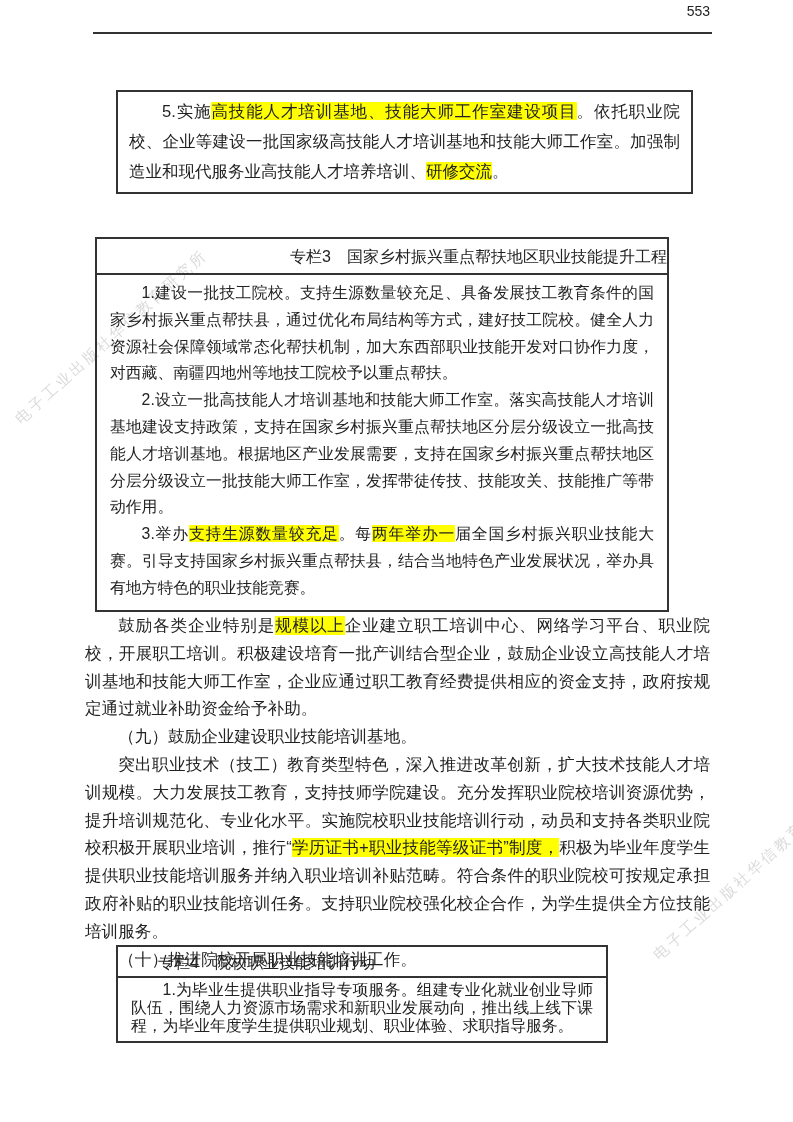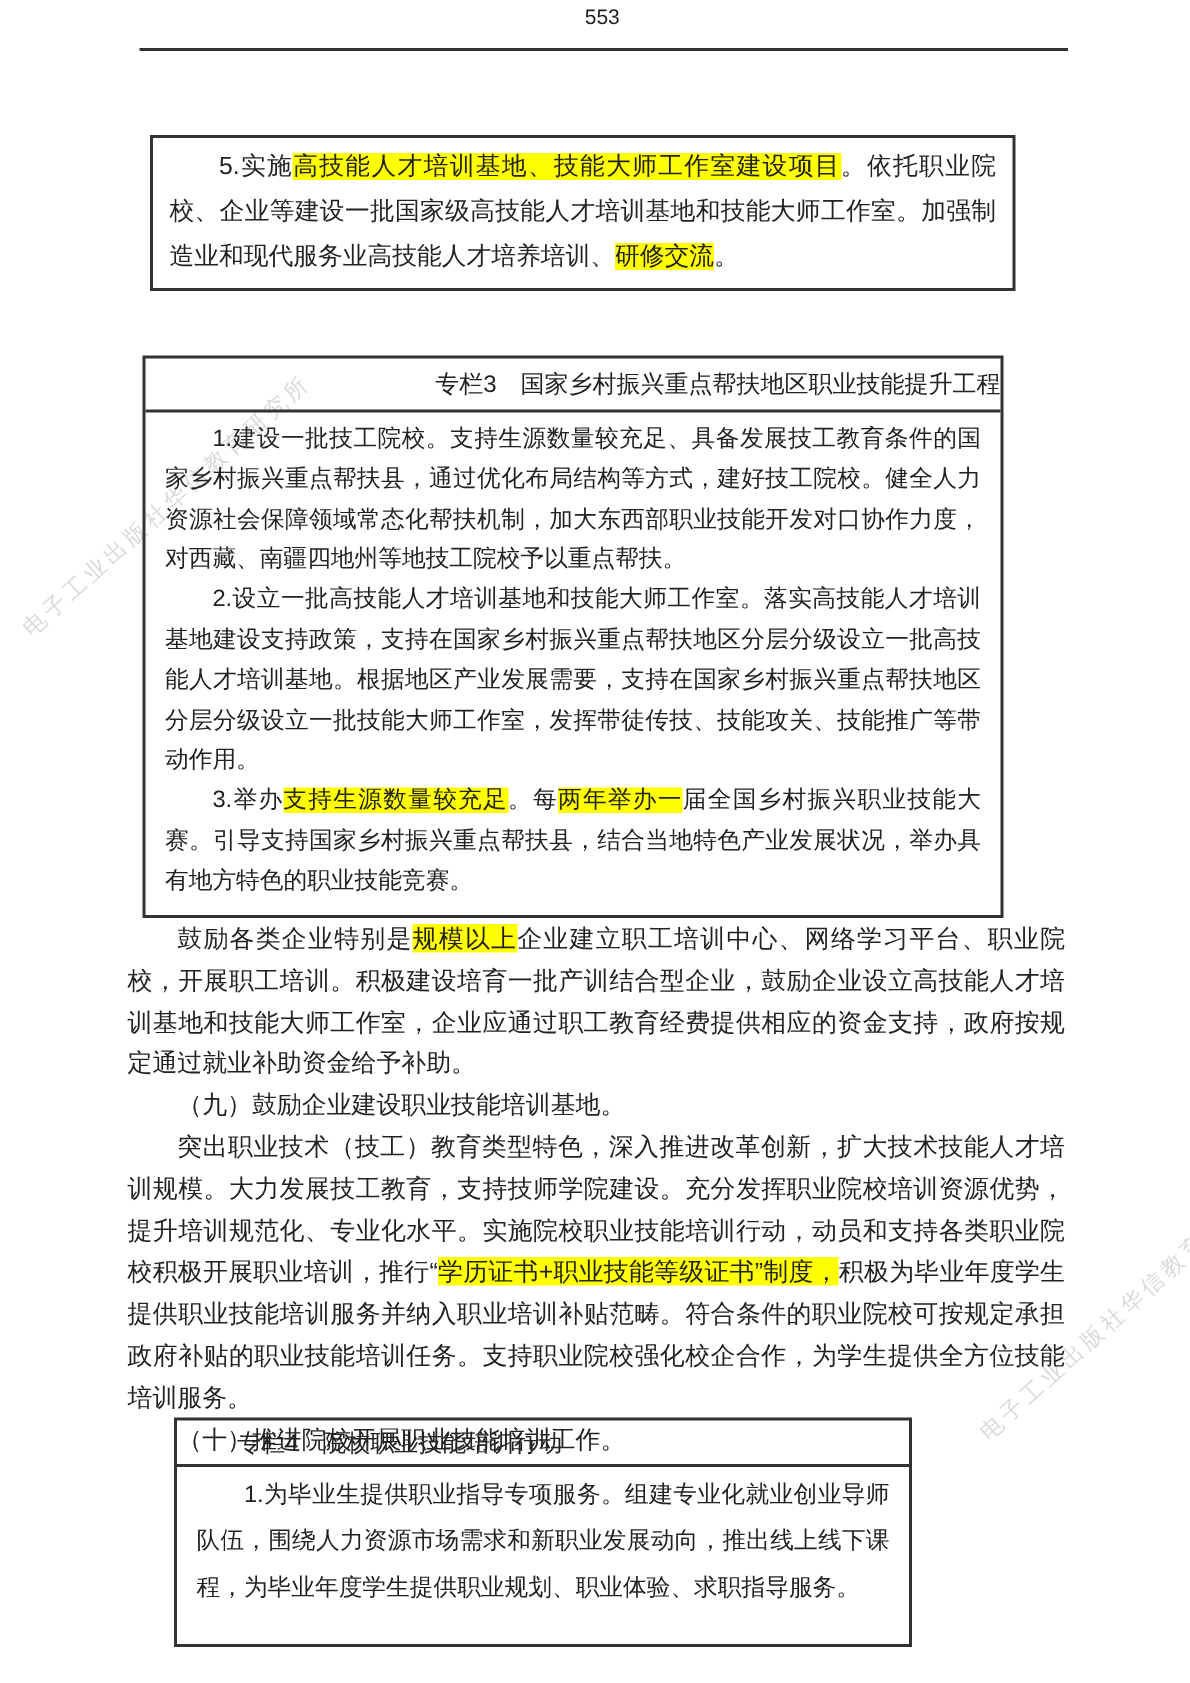--- a/index.html
+++ b/index.html
@@ -16,31 +16,31 @@
   }
   .page{
     position:relative;
     width:793px;
     height:1122px;
     background:#ffffff;
     overflow:hidden;
   }
   .pagenum{
     position:absolute; top:3px; left:93px; width:617px;
-    text-align:center; font-size:14px; font-weight:500; color:#1f1f1f;
+    text-align:right; font-size:14px; font-weight:500; color:#1f1f1f;
   }
   .rule{
     position:absolute; top:32px; left:93px; width:619px; height:0;
     border-top:2px solid var(--border);
   }
   p.para{ margin:0; text-indent:2em; text-align:justify; }
   .hl{ background:var(--hl); }
 
   .box1{
-    position:absolute; top:90px; left:100px; width:577px;
+    position:absolute; top:90px; left:116px; width:577px;
     border:2px solid var(--border);
     padding:4px 11px 6px;
     font-size:16.5px; line-height:30px;
   }
   .panel{
     position:absolute;
     border:2px solid var(--border);
     background:transparent;
   }
   .panel3{ top:237px; left:95px; width:574px; }
@@ -53,22 +53,22 @@
     padding:5px 13px 8px;
     font-size:15.8px; line-height:26.8px;
   }
   .panel4{ top:945px; left:116px; width:492px; }
   .panel4 .panel-header{
     height:31px; line-height:31px; text-align:left; padding-left:40px;
     border-bottom:2px solid var(--border);
     font-size:16px;
   }
   .panel4 .panel-body{
-    padding:3px 13px 22px;
-    font-size:15.8px; line-height:31px;border-radius:28px;
+    padding:3px 13px 6px;
+    font-size:15.8px; line-height:18px;border-radius:28px;
   }
   .bodytext{
     position:absolute; top:612px; left:85px; width:625px;
     font-size:16.6px; line-height:27.8px;
   }
   .watermark{
     position:absolute;
     white-space:nowrap;
     color:#8c8c8c;
     opacity:0.32;

